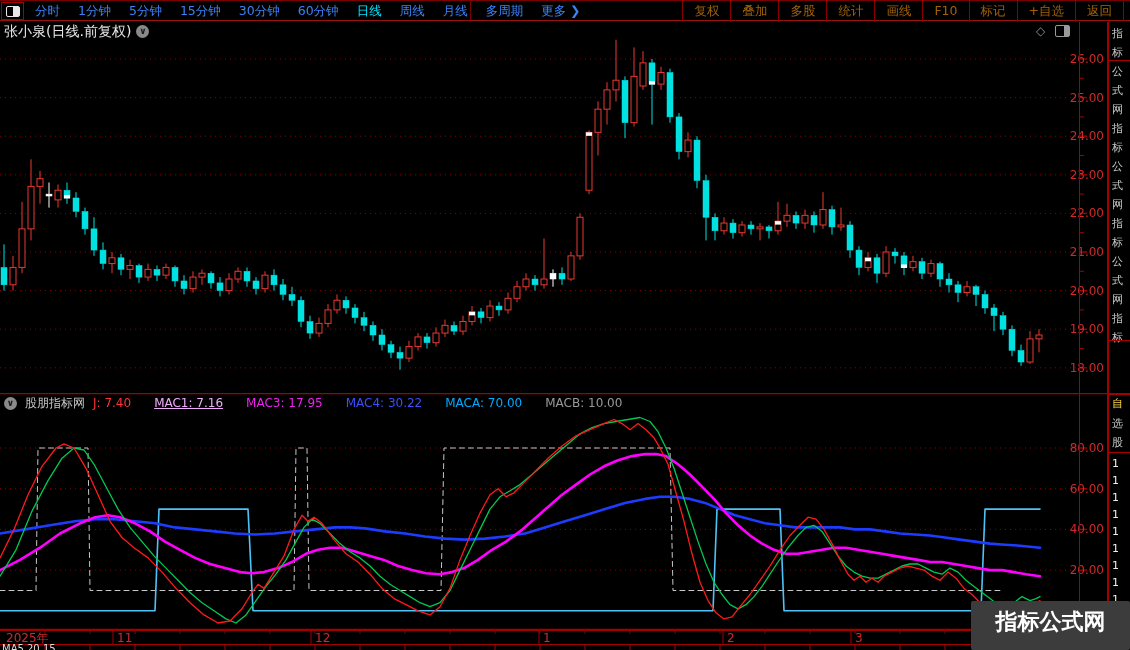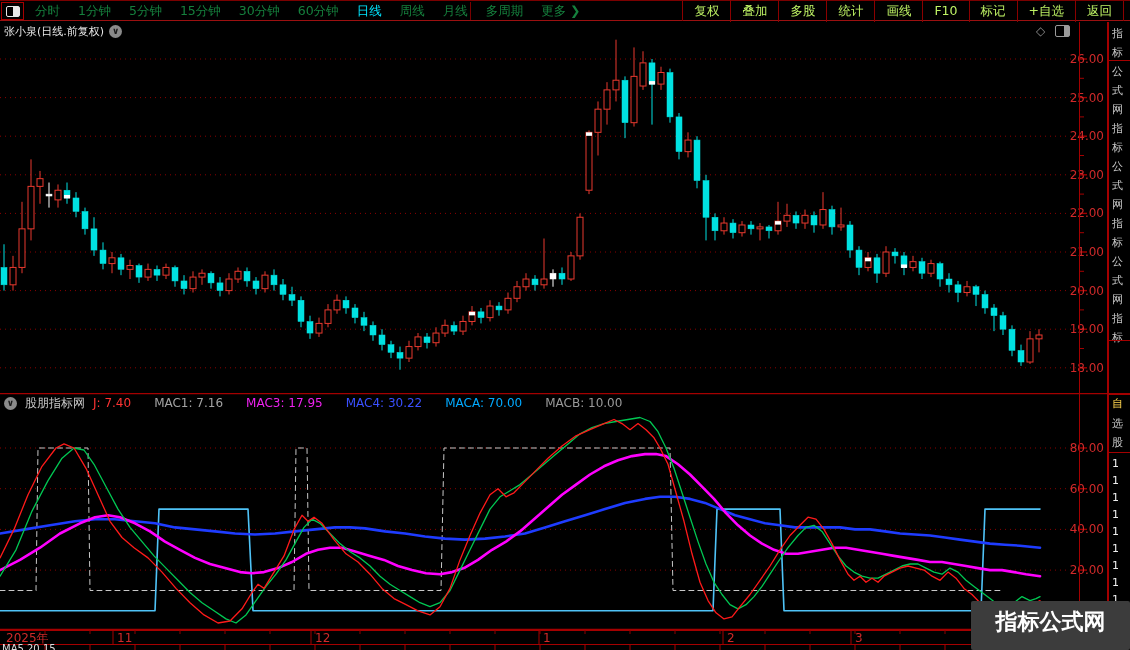--- a/index.html
+++ b/index.html
@@ -6,30 +6,30 @@
   #screen{position:relative;width:1130px;height:650px;background:#000;overflow:hidden;
           font-family:"DejaVu Sans",sans-serif;-webkit-font-smoothing:none;}
   
   .topbar{position:absolute;left:0;top:0;width:1130px;height:21px;background:#000;
           border-top:1px solid #7a0000;border-bottom:1px solid #9b1010;box-sizing:border-box;}
   .tb-iconbox{position:absolute;left:1px;top:1px;width:23px;height:18px;border:1px solid #a40000;
               box-sizing:border-box;display:flex;align-items:center;justify-content:center;}
   .win-glyph{width:12px;height:9px;border:1.5px solid #e8e8e8;border-radius:2px;position:relative;}
   .win-glyph::after{content:"";position:absolute;right:0;top:0;width:50%;height:100%;background:#e8e8e8;}
   .tb-menu{position:absolute;left:26px;top:0;height:20px;display:flex;align-items:center;}
-  .tb-item{color:#15803d;font-size:12.5px;padding:0 9px;line-height:20px;cursor:default;white-space:nowrap;}
+  .tb-item{color:#3b82f6;font-size:12.5px;padding:0 9px;line-height:20px;cursor:default;white-space:nowrap;}
   .tb-item.active{color:#00e5ff;}
   .tb-sep{position:absolute;left:470px;top:1px;width:1px;height:18px;background:#7a0000;}
   .tb-right{position:absolute;right:6px;top:0;height:20px;display:flex;align-items:center;
             border-left:1px solid #8b0000;border-right:1px solid #8b0000;}
-  .tb-rbtn{color:#bef264;font-size:12.5px;padding:1px 11px;line-height:20px;border-right:1px solid #8b0000;white-space:nowrap;}
+  .tb-rbtn{color:#a16207;font-size:12.5px;padding:1px 11px;line-height:20px;border-right:1px solid #8b0000;white-space:nowrap;}
   .tb-rbtn:last-child{border-right:none;}
   
   .titlerow{position:absolute;left:4px;top:23px;height:17px;display:flex;align-items:center;gap:5px;}
-  .title-text{color:#e8e8e8;font-size:11px;}
+  .title-text{color:#e8e8e8;font-size:14px;}
   .circle-chev{width:13px;height:13px;border-radius:50%;background:#8a8a8a;color:#1a1a1a;
                font-size:9px;line-height:13px;text-align:center;font-weight:bold;}
   .corner-icons{position:absolute;left:1036px;top:25px;display:flex;align-items:center;gap:10px;}
   .diamond{color:#888;font-size:12px;line-height:12px;}
   .win-glyph2{width:13px;height:10px;border:1px solid #9a9a9a;border-radius:2px;position:relative;}
   .win-glyph2::after{content:"";position:absolute;right:0;top:0;width:40%;height:100%;background:#9a9a9a;}
   
   svg{position:absolute;left:0;display:block;}
   #mainChart{top:22px;}
   #lowerChart{top:393px;}
@@ -490,21 +490,21 @@
       <line x1="1039" y1="307.2" x2="1039" y2="312.98999999999995" stroke="#e8392e" stroke-width="1"></line>
       <line x1="1039" y1="316.85" x2="1039" y2="330.36000000000007" stroke="#e8392e" stroke-width="1"></line>
       <rect x="1036" y="312.98999999999995" width="6" height="3.8600000000000705" fill="#000" stroke="#e8392e" stroke-width="1"></rect>
     </svg>
 
   <div class="indheader">
     <span class="circle-chev">∨</span>
     <span class="ind-name">股朋指标网</span>
     <span id="indValues" style="display:flex;gap:23px;">
         <span class="ind-pair" style="color: rgb(255, 51, 51);">J: 7.40</span>
-        <span class="ind-pair" style="color: #a3a3a3;">MAC1: 7.16</span>
+        <span class="ind-pair" style="color: #f0abfc; text-decoration: underline;">MAC1: 7.16</span>
         <span class="ind-pair" style="color: rgb(238, 34, 238);">MAC3: 17.95</span>
         <span class="ind-pair" style="color: rgb(58, 80, 255);">MAC4: 30.22</span>
         <span class="ind-pair" style="color: rgb(0, 170, 255);">MACA: 70.00</span>
         <span class="ind-pair" style="color: rgb(153, 153, 153);">MACB: 10.00</span>
       </span>
   </div>
 
   <svg id="lowerChart" width="1130" height="237">
       <line x1="0" y1="0.5" x2="1130" y2="0.5" stroke="#a40000" stroke-width="1.4"></line>
       <line x1="0" y1="236.5" x2="1130" y2="236.5" stroke="#a40000" stroke-width="1.4"></line>

